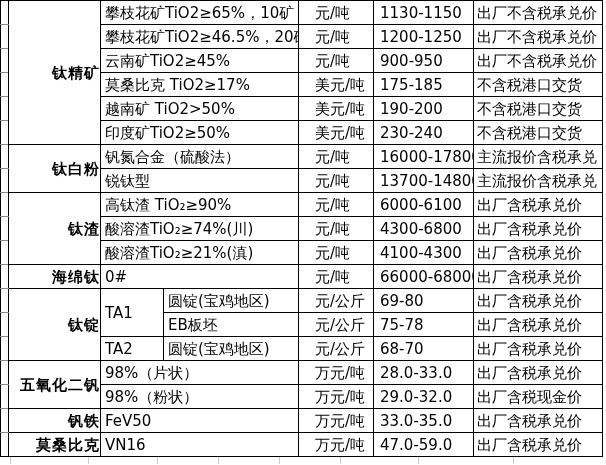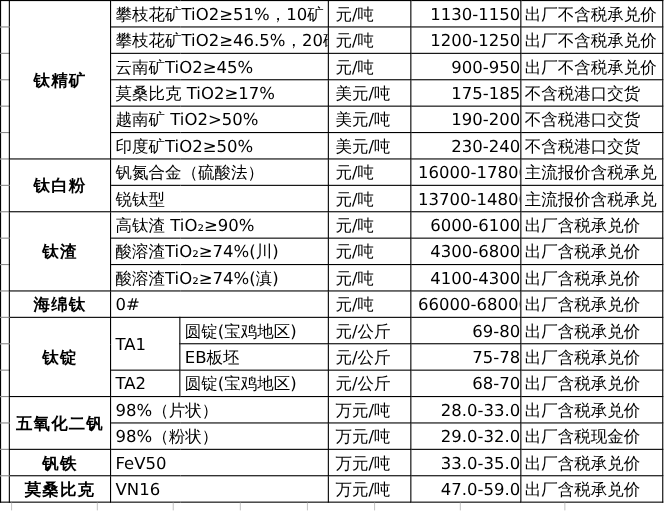--- a/index.html
+++ b/index.html
@@ -17,23 +17,23 @@
     font-size:15px;
     line-height:22px;
     padding:0 0 0 4px;
     white-space:nowrap;
     overflow:hidden;
     vertical-align:middle;
   }
   td.gutter{border-top-color:#8a8a8a;border-bottom-color:#8a8a8a;padding:0;}
   tr.gs td.gutter{border-top-color:#000;}
   tr:last-child td.gutter{border-bottom-color:#000;}
-  td.cat{font-weight:bold;text-align:center;padding:0;letter-spacing:1px;}
-  td.unit{padding-left:6px;margin-top:24px;}
-  td.price{padding-left:6px;text-align:right;}
+  td.cat{font-weight:bold;text-align:right;padding:0;letter-spacing:1px;}
+  td.unit{padding-left:16px;margin-top:24px;}
+  td.price{padding-left:6px;}
   td.note{padding-left:3px;}
   .stub{position:absolute;top:457px;width:1px;height:7px;background:#c8c8c8;}
 </style>
 </head>
 <body>
 
 <div class="screen">
   <table class="price-table">
     <colgroup>
       <col style="width:8px">
@@ -41,21 +41,21 @@
         <col style="width:63px">
       <col style="width:135px">
         <col style="width:75px">
         <col style="width:100px">
         <col style="width:129px">
     </colgroup>
     <tbody>
       <tr class="gs">
         <td class="gutter"></td>
         <td class="cat" rowspan="6">钛精矿</td>
-        <td class="spec" colspan="2">攀枝花矿TiO2≥51%，10矿</td>
+        <td class="spec" colspan="2">攀枝花矿TiO2≥65%，10矿</td>
         <td class="unit">元/吨</td>
         <td class="price">1130-1150</td>
         <td class="note">出厂不含税承兑价</td>
       </tr>
       <tr>
         <td class="gutter"></td>
         <td class="spec" colspan="2">攀枝花矿TiO2≥46.5%，20矿</td>
         <td class="unit">元/吨</td>
         <td class="price">1200-1250</td>
         <td class="note">出厂不含税承兑价</td>
@@ -115,21 +115,21 @@
       </tr>
       <tr>
         <td class="gutter"></td>
         <td class="spec" colspan="2">酸溶渣TiO₂≥74%(川)</td>
         <td class="unit">元/吨</td>
         <td class="price">4300-6800</td>
         <td class="note">出厂含税承兑价</td>
       </tr>
       <tr>
         <td class="gutter"></td>
-        <td class="spec" colspan="2">酸溶渣TiO₂≥74%(滇)</td>
+        <td class="spec" colspan="2">酸溶渣TiO₂≥21%(滇)</td>
         <td class="unit">元/吨</td>
         <td class="price">4100-4300</td>
         <td class="note">出厂含税承兑价</td>
       </tr>
 
       <tr class="gs">
         <td class="gutter"></td>
         <td class="cat">海绵钛</td>
         <td class="spec" colspan="2">0#</td>
         <td class="unit">元/吨</td>

